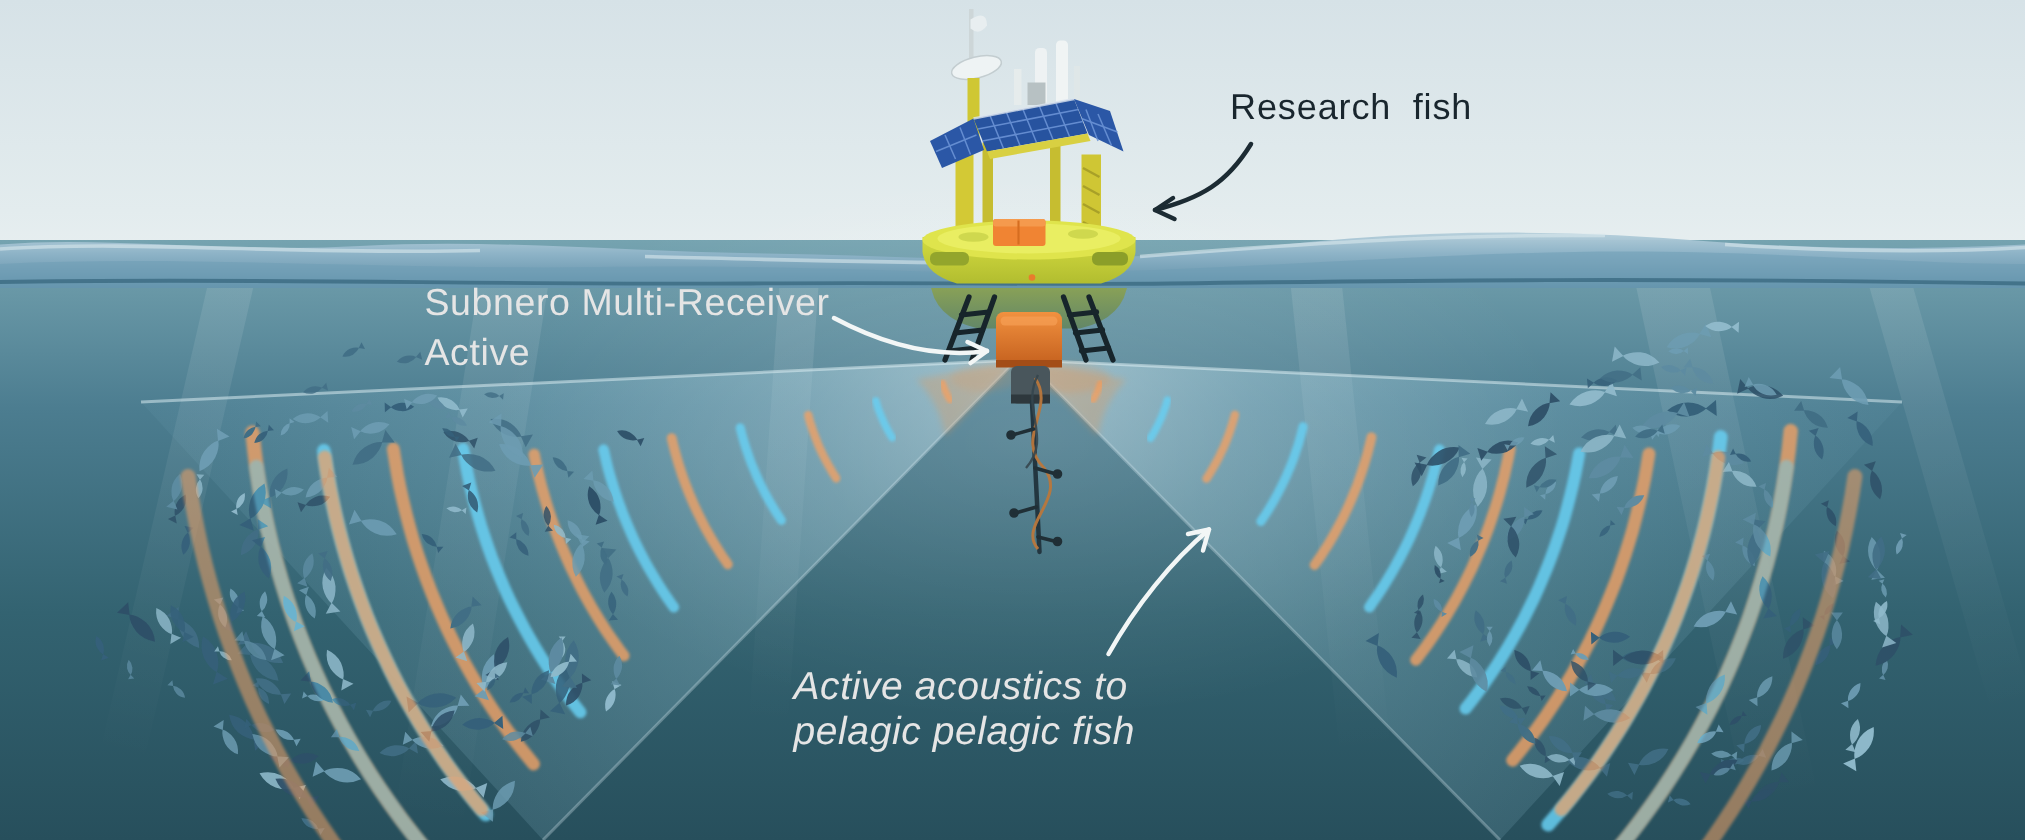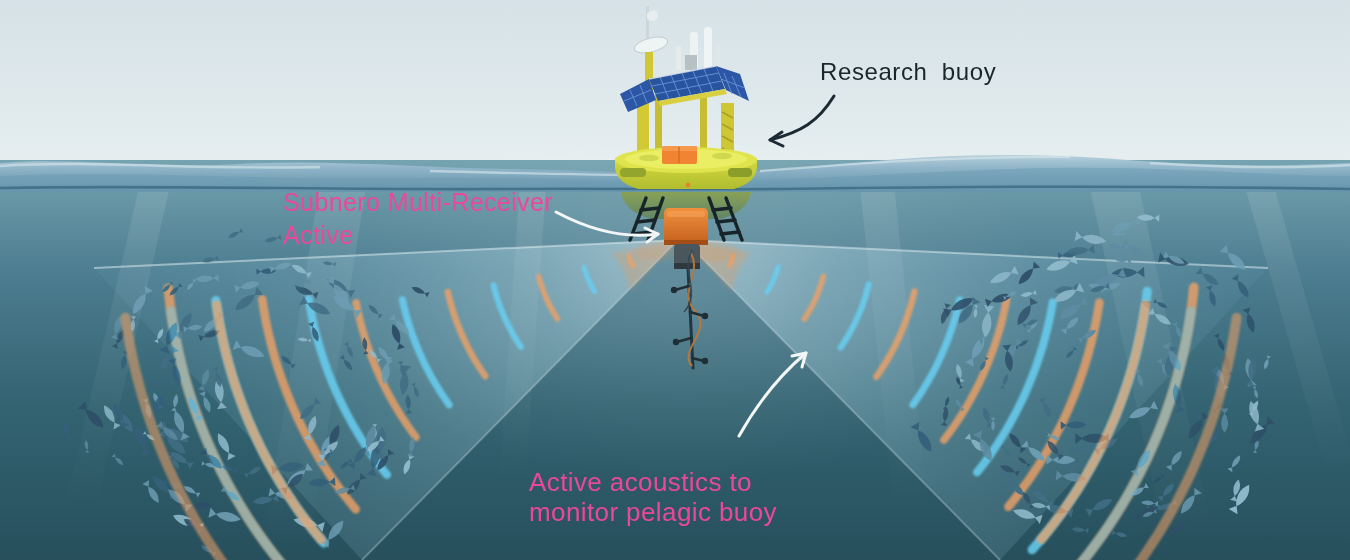--- a/index.html
+++ b/index.html
@@ -1,23 +1,23 @@
 <!DOCTYPE html>
 <html><head>
 <meta charset="utf-8">
 <style>
   html,body{margin:0;padding:0;background:#222;}
   .stage{position:relative;width:1350px;height:560px;overflow:hidden;
          font-family:"Liberation Sans",sans-serif;}
   .stage svg{position:absolute;left:0;top:0;}
   .label{position:absolute;white-space:nowrap;}
   .label-dark{color:#19262e;font-size:24px;letter-spacing:.6px;word-spacing:7px;font-weight:500;}
-  .label-light{color:#ec4899;font-weight:400;letter-spacing:.4px;}
+  .label-light{color:#e5e5e5;font-weight:400;letter-spacing:.4px;}
   .label-modem{left:283px;top:186px;font-size:25px;line-height:33px;}
-  .label-acoustics{left:529px;top:467px;font-size:26px;line-height:30px;}
+  .label-acoustics{left:529px;top:442px;font-size:26px;line-height:30px;font-style:italic;}
   .label-research{left:820px;top:58px;}
 </style>
 </head>
 <body>
 
 <div class="stage">
 <svg width="1350" height="560" viewBox="0 0 1350 560">
   <defs>
     <linearGradient id="skyG" x1="0" y1="0" x2="0" y2="1">
       <stop offset="0" stop-color="#d6e2e7"></stop>
@@ -512,22 +512,22 @@
       <path d="M556,212 C586,228 622,239 658,234"></path>
       <path d="M658,234 L645,228 M658,234 L647,242"></path>
     </g>
     <g stroke="#f2f6f6" stroke-width="3">
       <path d="M739,436 C757,404 781,374 806,353"></path>
       <path d="M806,353 L792,356 M806,353 L802,367"></path>
     </g>
   </g>
 </svg>
 
-<div class="label label-dark label-research">Research buoy</div>
+<div class="label label-dark label-research">Research fish</div>
 <div class="label label-light label-modem">
   <div>Subnero Multi-Receiver</div>
   <div>Active</div>
 </div>
 <div class="label label-light label-acoustics">
   <div>Active acoustics to</div>
-  <div>monitor pelagic buoy</div>
+  <div>pelagic pelagic fish</div>
 </div>
 </div>
 
 </body></html>

